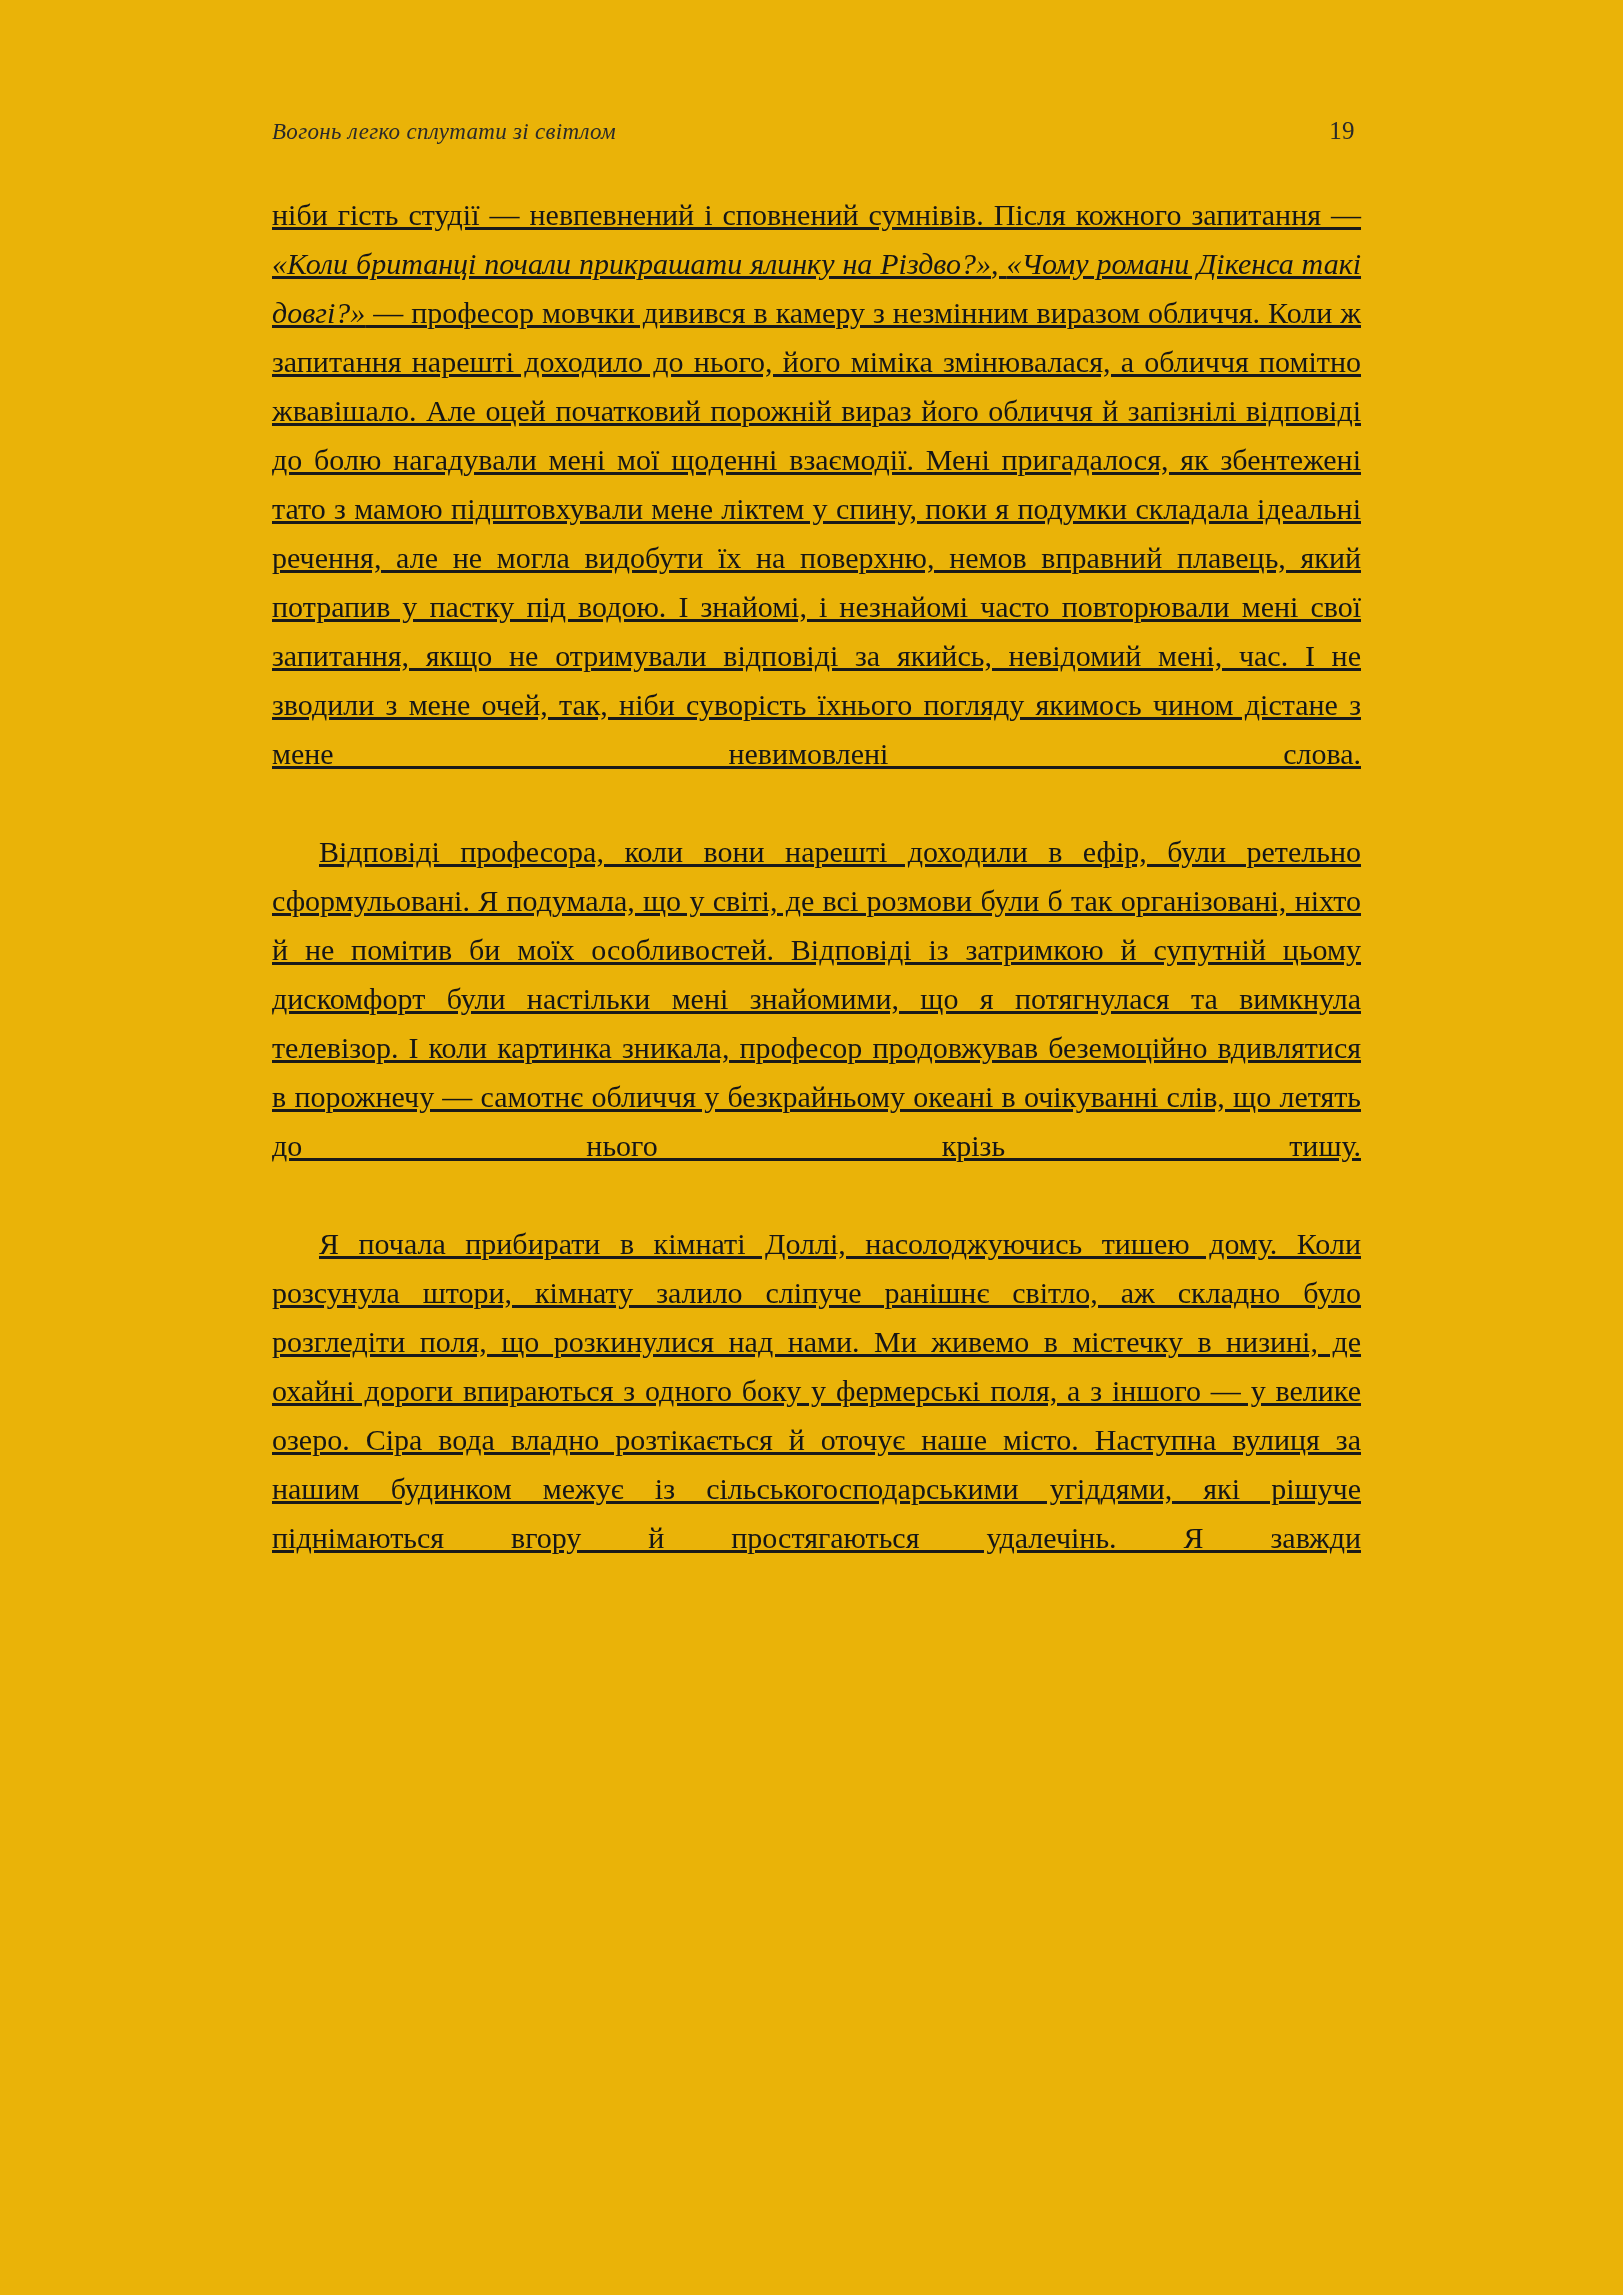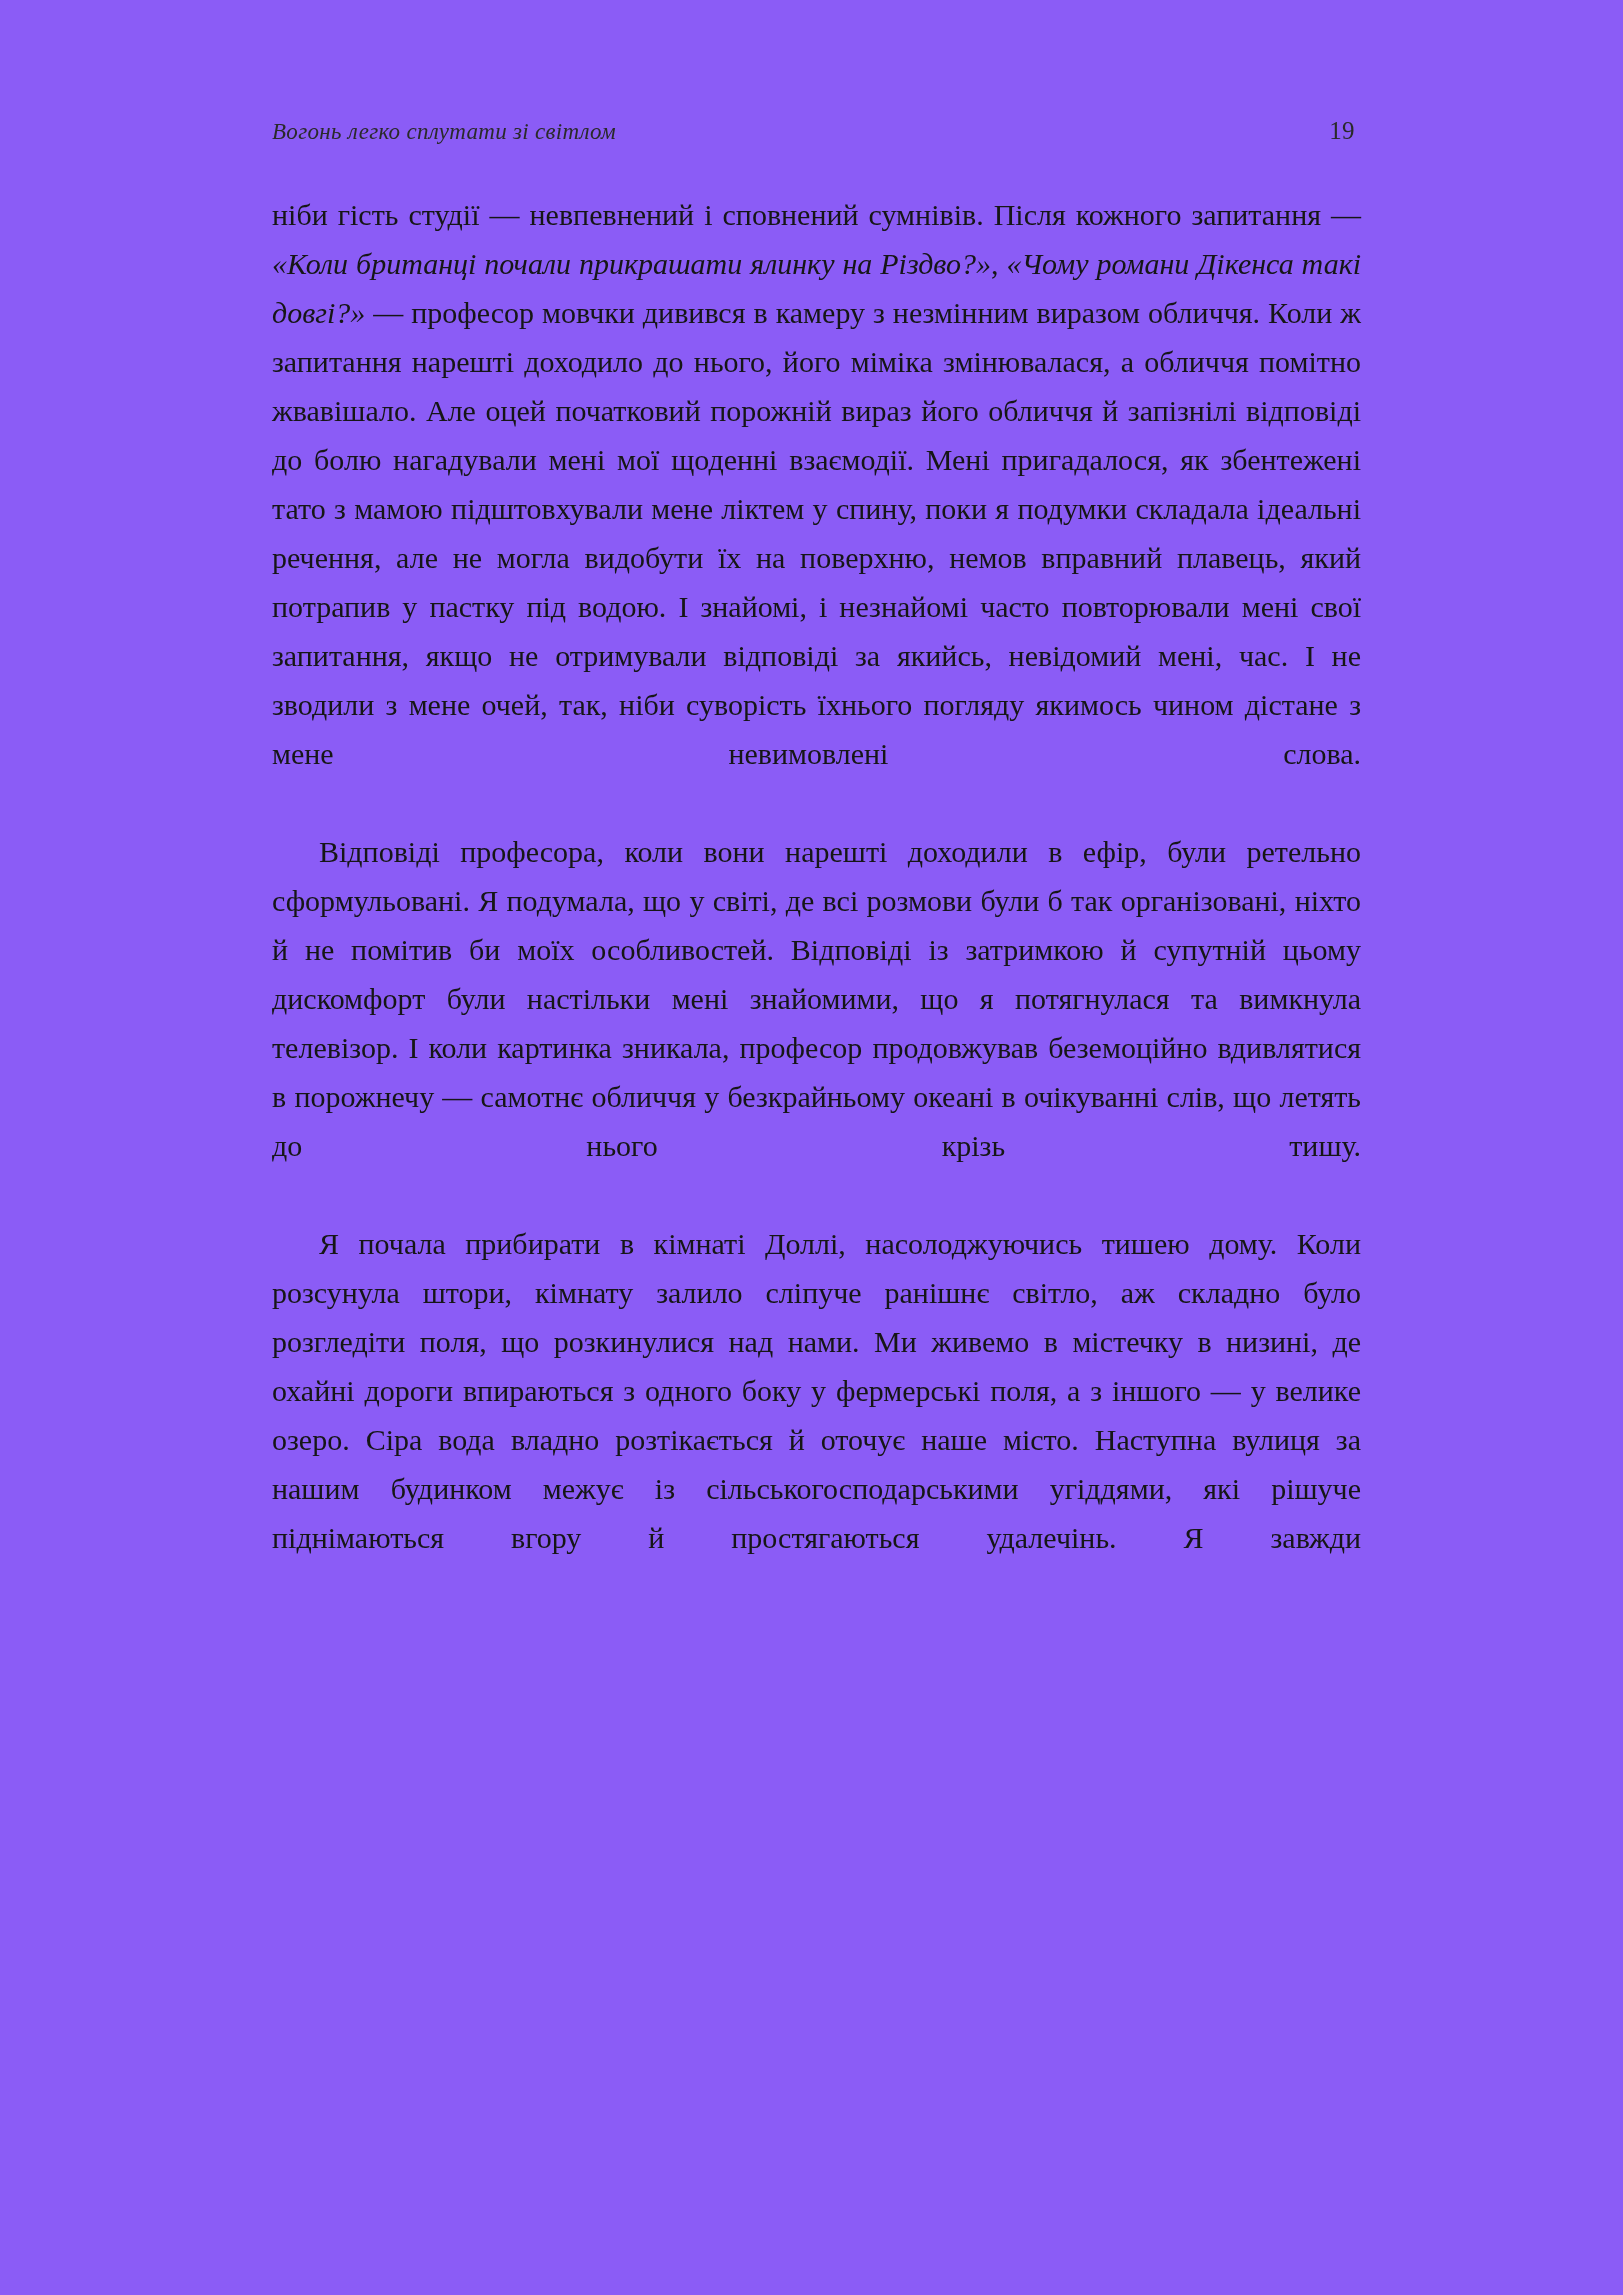--- a/index.html
+++ b/index.html
@@ -14,21 +14,21 @@
     font-family: "Liberation Serif", serif;
     color: #1a1a1a;
     -webkit-font-smoothing: antialiased;
   }
 
   .page {
     position: relative;
     width: 1624px;
     height: 2295px;
     box-sizing: border-box;
-    background: #8b5cf6;
+    background: #eab308;
     overflow: hidden;
   }
 
   
   .running-head {
     position: absolute;
     top: 117px;
     left: 272px;
     width: 1083px;
     display: flex;
@@ -49,20 +49,21 @@
     color: #2a2a2a;
     letter-spacing: 0.4px;
   }
 
   
   .text-block {
     position: absolute;
     top: 190px;
     left: 272px;
     width: 1089px;
+    text-decoration: underline;
   }
 
   .para {
     margin: 0;
     font-size: 30px;
     line-height: 49px;
     text-align: justify;
     text-justify: inter-word;
     color: #161616;
     hyphens: manual;

